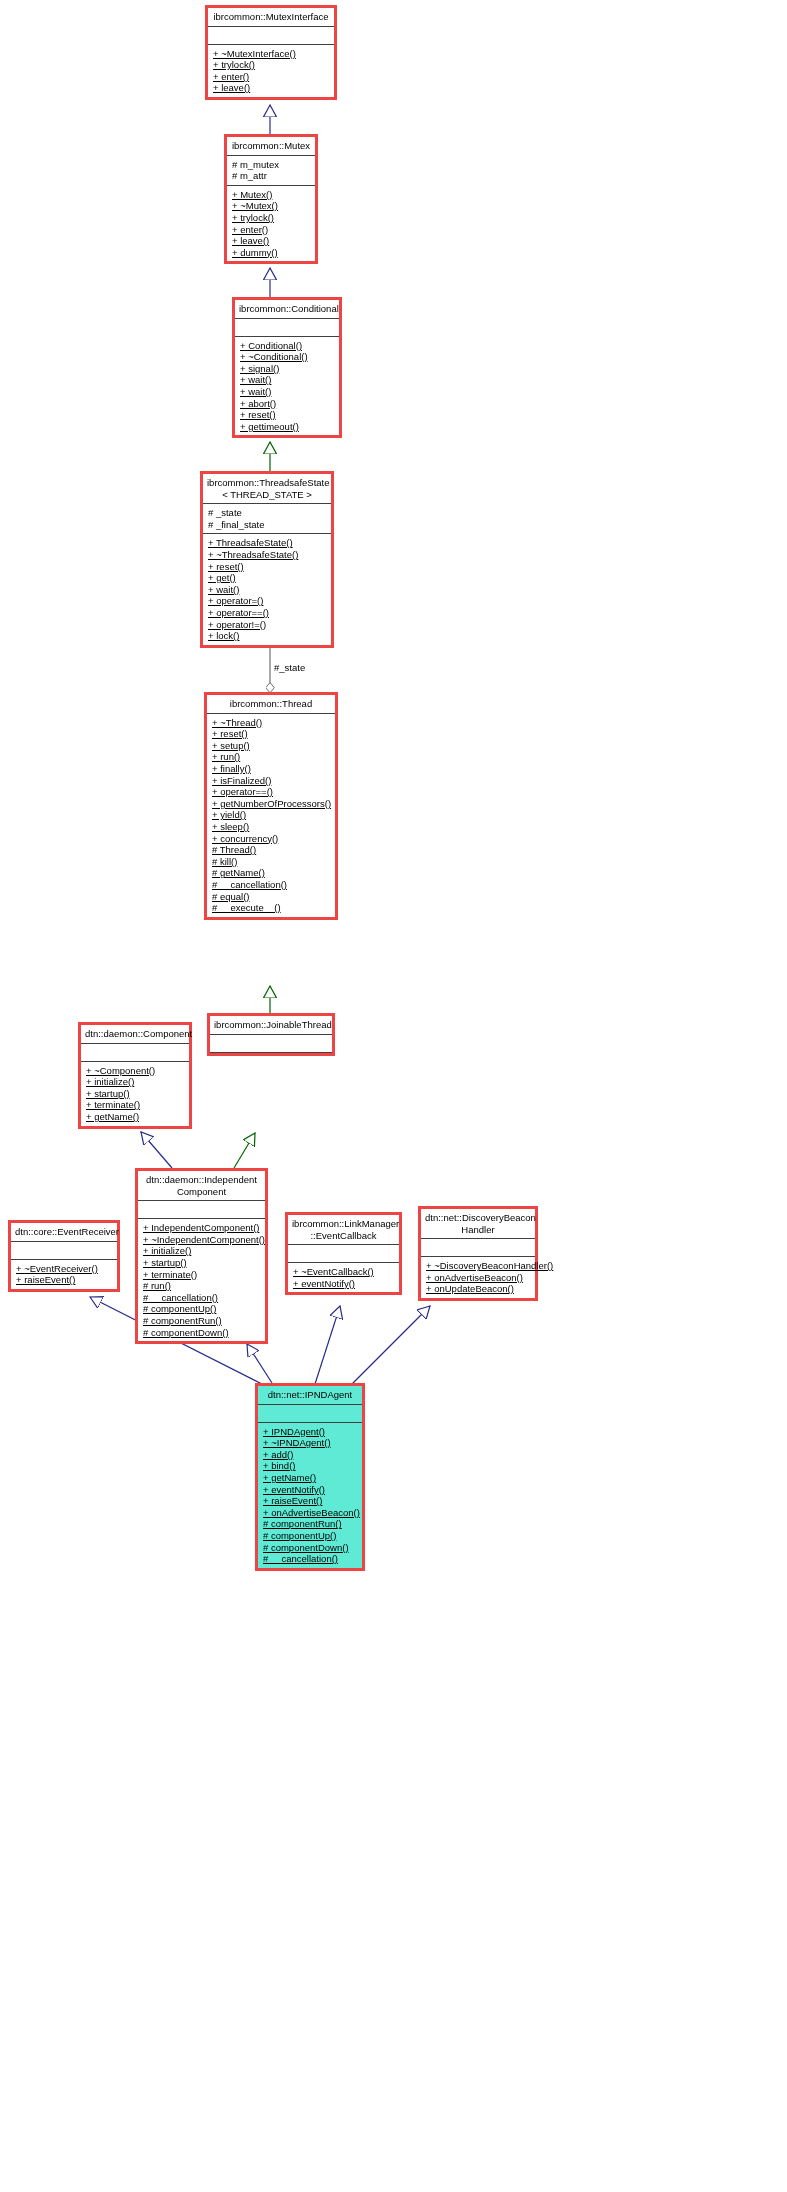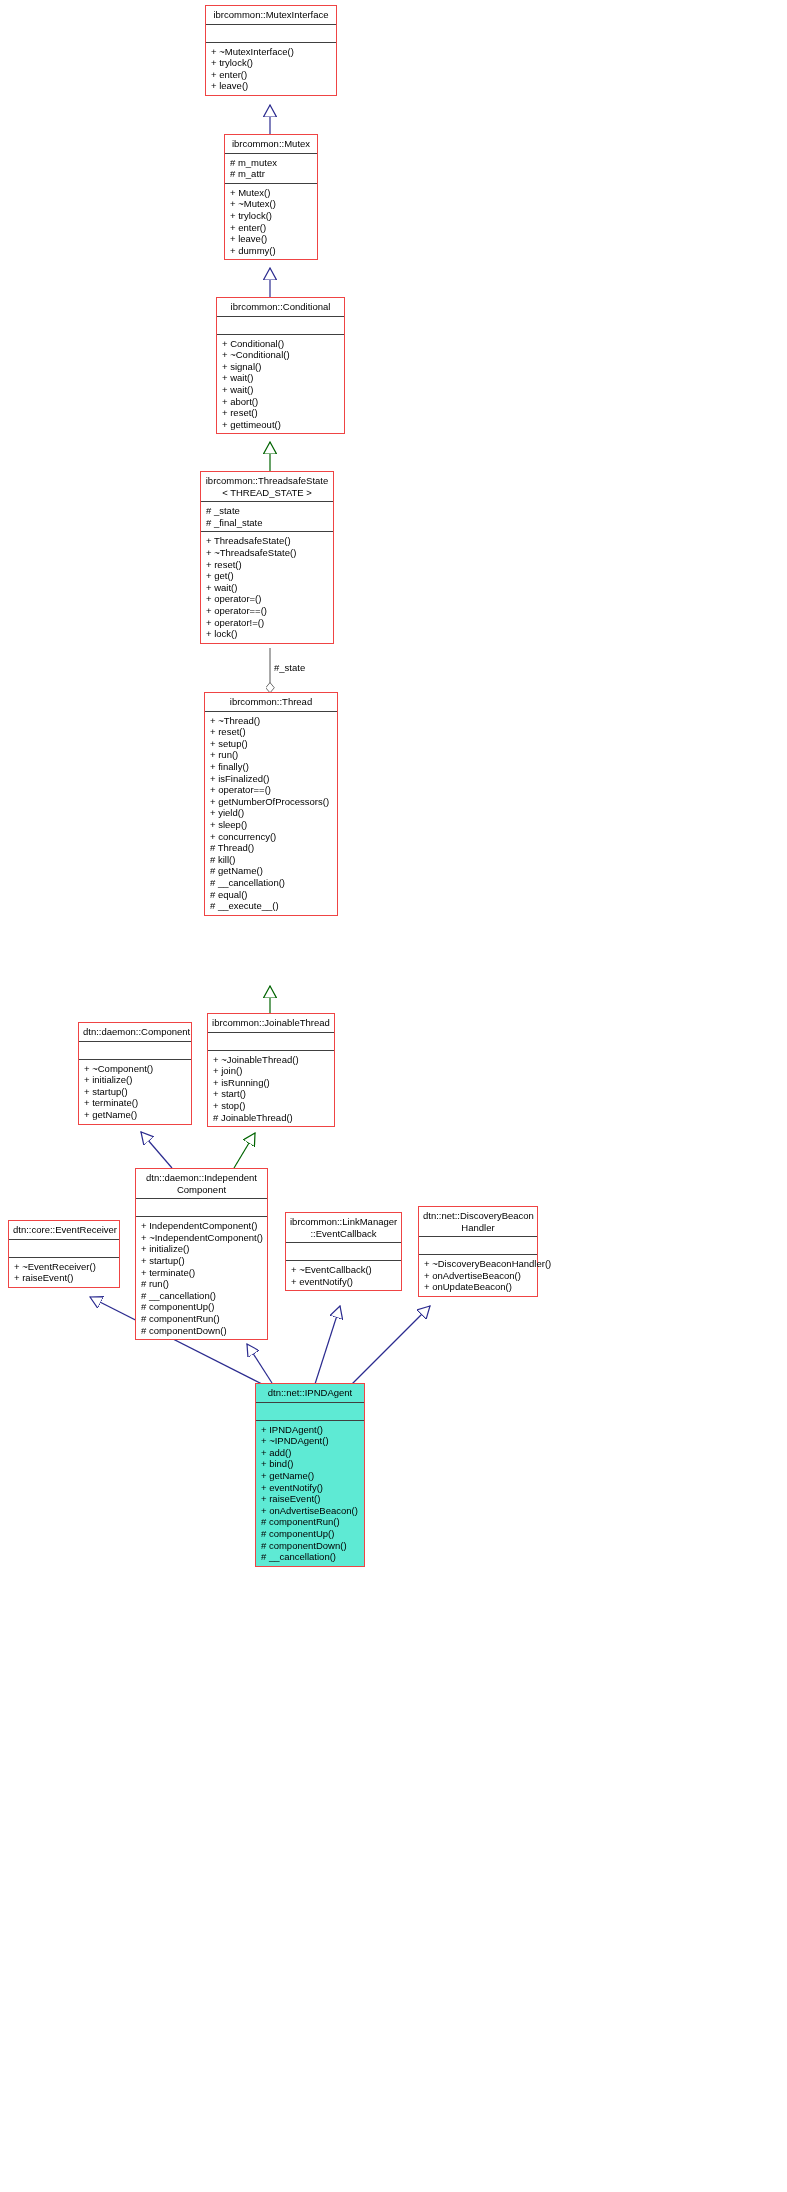--- a/index.html
+++ b/index.html
@@ -21,21 +21,21 @@
     position: absolute;
     left: 0;
     top: 0;
     width: 787px;
     height: 2192px;
     pointer-events: none;
   }
   .node {
     position: absolute;
     box-sizing: border-box;
-    border: 1px solid #ef4444;
+    border: 3px solid #ef4444;
     background: #ffffff;
     font-size: 9.5px;
     line-height: 11.6px;
     color: #000000;
   }
   .node.shaded {
     background: #5eead4;
   }
   .node .title {
     text-align: center;
@@ -48,20 +48,21 @@
     border-bottom: 1px solid #404040;
     min-height: 11px;
   }
   .node .attrs.empty {
     height: 11px;
     padding-top: 3px;
     padding-bottom: 3px;
   }
   .node .ops {
     padding: 3px 4px 3px 5px;
+    text-decoration: underline;
   }
   .node .row {
     white-space: nowrap;
   }
   .edge-label {
     position: absolute;
     font-size: 9.5px;
     color: #000000;
     background: transparent;
     white-space: nowrap;
@@ -153,21 +154,21 @@
     <div class="ops">
       <div class="row">+ Mutex()</div>
       <div class="row">+ ~Mutex()</div>
       <div class="row">+ trylock()</div>
       <div class="row">+ enter()</div>
       <div class="row">+ leave()</div>
       <div class="row">+ dummy()</div>
     </div>
   </div>
 
-  <div class="node" id="n-conditional" style="left:216px; top:297px; width:129px;">
+  <div class="node" id="n-conditional" style="left:232px; top:297px; width:110px;">
     <div class="title">ibrcommon::Conditional</div>
     <div class="attrs empty"></div>
     <div class="ops">
       <div class="row">+ Conditional()</div>
       <div class="row">+ ~Conditional()</div>
       <div class="row">+ signal()</div>
       <div class="row">+ wait()</div>
       <div class="row">+ wait()</div>
       <div class="row">+ abort()</div>
       <div class="row">+ reset()</div>
@@ -226,28 +227,20 @@
       <div class="row">+ initialize()</div>
       <div class="row">+ startup()</div>
       <div class="row">+ terminate()</div>
       <div class="row">+ getName()</div>
     </div>
   </div>
 
   <div class="node" id="n-joinablethread" style="left:207px; top:1013px; width:128px;">
     <div class="title">ibrcommon::JoinableThread</div>
     <div class="attrs empty"></div>
-    <div class="ops">
-      <div class="row">+ ~JoinableThread()</div>
-      <div class="row">+ join()</div>
-      <div class="row">+ isRunning()</div>
-      <div class="row">+ start()</div>
-      <div class="row">+ stop()</div>
-      <div class="row"># JoinableThread()</div>
-    </div>
   </div>
 
   <div class="node" id="n-independentcomponent" style="left:135px; top:1168px; width:133px;">
     <div class="title">dtn::daemon::Independent
 Component</div>
     <div class="attrs empty"></div>
     <div class="ops">
       <div class="row">+ IndependentComponent()</div>
       <div class="row">+ ~IndependentComponent()</div>
       <div class="row">+ initialize()</div>

